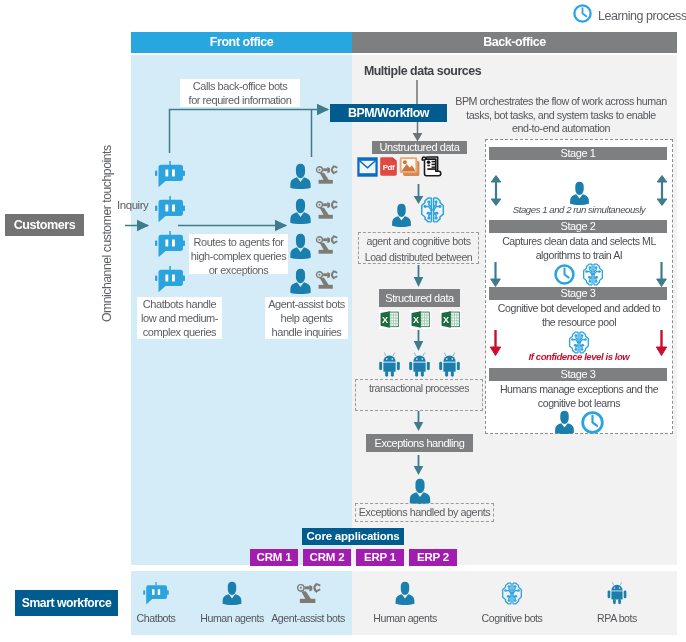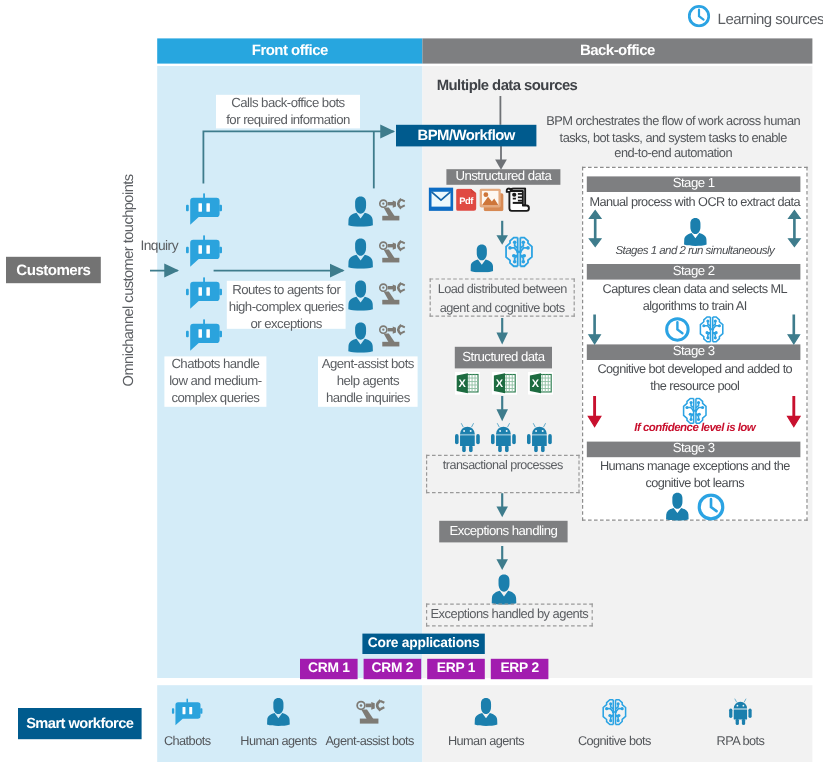--- a/index.html
+++ b/index.html
@@ -109,21 +109,21 @@
 </head>
 <body>
 
 <div id="root">
 
   <div class="abs" id="top-legend">
     <span id="top-clock"><svg width="19" height="19" viewBox="0 0 26 26">
           <circle cx="13" cy="13" r="11.1" fill="none" stroke="#2BA3E3" stroke-width="3.1"></circle>
           <path d="M13 5.6 V13 L18.2 16.9" fill="none" stroke="#2BA3E3" stroke-width="2.5" stroke-linecap="round"></path>
         </svg></span>
-    <span class="lbl">Learning sources</span>
+    <span class="lbl">Learning process</span>
   </div>
 
   <div class="abs" id="front-body"></div>
   <div class="abs" id="back-body"></div>
 
   <div class="abs col-head" id="front-head">Front office</div>
   <div class="abs col-head" id="back-head">Back-office</div>
 
   <div class="abs" id="customers-box">Customers</div>
   <div class="abs" id="touchpoints">Omnichannel customer touchpoints</div>
@@ -421,22 +421,22 @@
   <circle cx="20.6" cy="6.6" r="1.9"></circle>
             <circle cx="25.6" cy="12.6" r="1.9"></circle>
             <circle cx="21.6" cy="21.0" r="1.9"></circle>
             <circle cx="20.6" cy="27.4" r="1.9"></circle>
   <circle cx="14.6" cy="16.7" r="1.6"></circle>
             <circle cx="17.4" cy="16.7" r="1.6"></circle>
   </g>
         </svg></span>
     </div>
   <div class="abs dnote" id="load-note">
+      <span style="display:block">agent and cognitive bots</span>
       <span style="display:block">Load distributed between</span>
-      <span style="display:block">agent and cognitive bots</span>
     </div>
 
   <div class="abs gbar" id="structured-bar">Structured data</div>
   <div class="abs" id="structured-icons">
       <span><svg width="21" height="19" viewBox="0 0 22 20">
           <rect x="0" y="0" width="22" height="20" fill="#ffffff"></rect>
           <rect x="10.0" y="2.2" width="10.3" height="15.3" fill="#ffffff" stroke="#2D7D4F" stroke-width="1.0"></rect>
           <g stroke="#8FBFA3" stroke-width="0.8">
             <path d="M12.5 2.2 V17.5 M15.1 2.2 V17.5 M17.7 2.2 V17.5"></path>
             <path d="M10.0 5.3 H20.3 M10.0 8.4 H20.3 M10.0 11.4 H20.3 M10.0 14.5 H20.3"></path>
@@ -527,23 +527,20 @@
   <div class="abs" id="exc-person"><span><svg width="22" height="26" viewBox="0 0 26 33">
           <g fill="#1B7FAD">
             <path d="M13 1.0 c3.9 0 5.8 2.6 5.8 6.6 v3.5 c0 4.6 -2.6 8.1 -5.8 8.1 c-3.2 0 -5.8 -3.5 -5.8 -8.1 v-3.5 c0 -4.0 1.9 -6.6 5.8 -6.6 Z"></path>
             <path d="M8.6 18.2 L13 24.2 L17.4 18.2 C22.4 19.5 25.4 21.8 25.8 25.7 L26 31.3 C22.2 32.7 17.8 32.9 13 32.9 C8.2 32.9 3.8 32.7 0 31.3 L0.2 25.7 C0.6 21.8 3.6 19.5 8.6 18.2 Z"></path>
           </g>
         </svg></span></div>
   <div class="abs dnote" id="exc-note">Exceptions handled by agents</div>
 
   <div class="abs" id="stage-panel">
       <div class="stage-bar" style="top: 7px;">Stage 1</div>
-      <div class="stage-text" style="top: 22px;">
-        <span style="display:block">Manual process with OCR to extract data</span>
-      </div>
       <div class="stage-icons" style="top: 41px; left: 0px; width: 186px;">
         <span><svg width="19" height="24" viewBox="0 0 26 33">
             <g fill="#1B7FAD">
               <path d="M13 1.0 c3.9 0 5.8 2.6 5.8 6.6 v3.5 c0 4.6 -2.6 8.1 -5.8 8.1 c-3.2 0 -5.8 -3.5 -5.8 -8.1 v-3.5 c0 -4.0 1.9 -6.6 5.8 -6.6 Z"></path>
               <path d="M8.6 18.2 L13 24.2 L17.4 18.2 C22.4 19.5 25.4 21.8 25.8 25.7 L26 31.3 C22.2 32.7 17.8 32.9 13 32.9 C8.2 32.9 3.8 32.7 0 31.3 L0.2 25.7 C0.6 21.8 3.6 19.5 8.6 18.2 Z"></path>
             </g>
           </svg></span>
       </div>
       <div class="stage-cap" style="top: 64px; color: rgb(75, 78, 82);">Stages 1 and 2 run simultaneously</div>
       <div class="stage-bar" style="top: 80px;">Stage 2</div>

